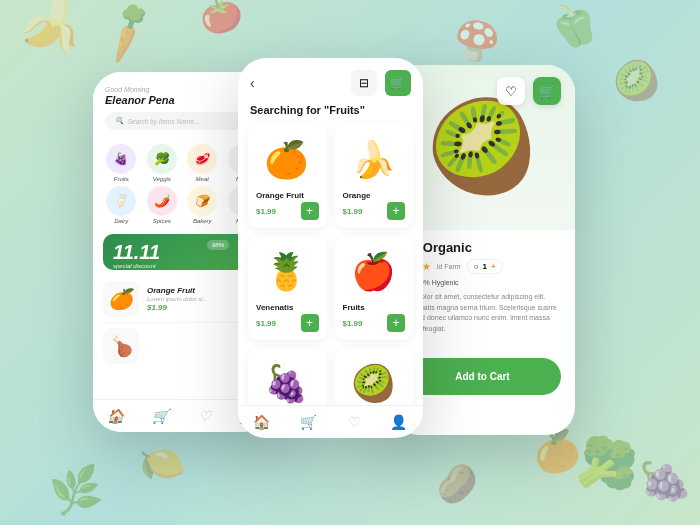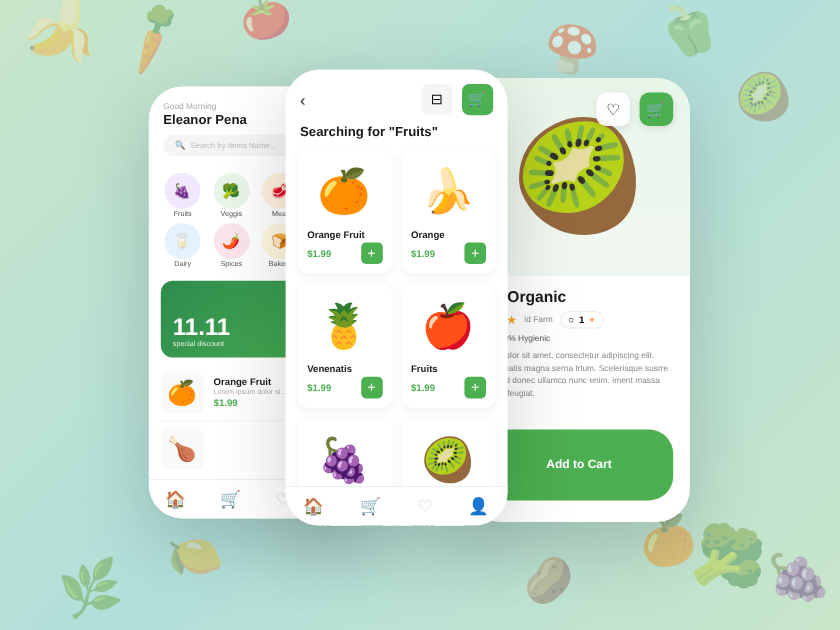--- a/index.html
+++ b/index.html
@@ -35,23 +35,24 @@
       border-radius: 28px;
       box-shadow: 0 20px 60px rgba(0,0,0,0.18);
       overflow: hidden;
       position: absolute;
     }
 
     
     .phone-1 {
       width: 178px;
       height: 360px;
-      left: 124px;
+      left: 93px;
       top: 72px;
       z-index: 3;
+      font-style: italic;
     }
 
     
     .phone-2 {
       width: 185px;
       height: 380px;
       left: 238px;
       top: 58px;
       z-index: 4;
     }
@@ -117,23 +118,23 @@
       color: #555;
       text-align: center;
     }
     .promo-banner {
       margin: 6px 10px;
       background: linear-gradient(135deg, #2d8c4e, #4caf50);
       border-radius: 10px;
       padding: 8px 10px;
       position: relative;
       overflow: hidden;
-      height: 64px;
-      display: flex;
-      align-items: flex-end;
+      height: 36px;
+      display: flex;
+      align-items: flex-start;
     }
     .promo-num {
       font-size: 20px;
       font-weight: 900;
       color: #fff;
       line-height: 1;
     }
     .promo-sub {
       font-size: 6px;
       color: rgba(255,255,255,0.85);
@@ -359,21 +360,21 @@
     .p3-desc {
       font-size: 7px;
       color: #888;
       line-height: 1.5;
       margin-bottom: 8px;
     }
     .p3-add-cart {
       background: #4caf50;
       color: #fff;
       border-radius: 20px;
-      padding: 24px 0;
+      padding: 13px 0;
       text-align: center;
       font-size: 10px;
       font-weight: 600;
       margin: 6px 14px 10px;
       cursor: pointer;
     }
 
     
     .bg-item {
       position: absolute;

